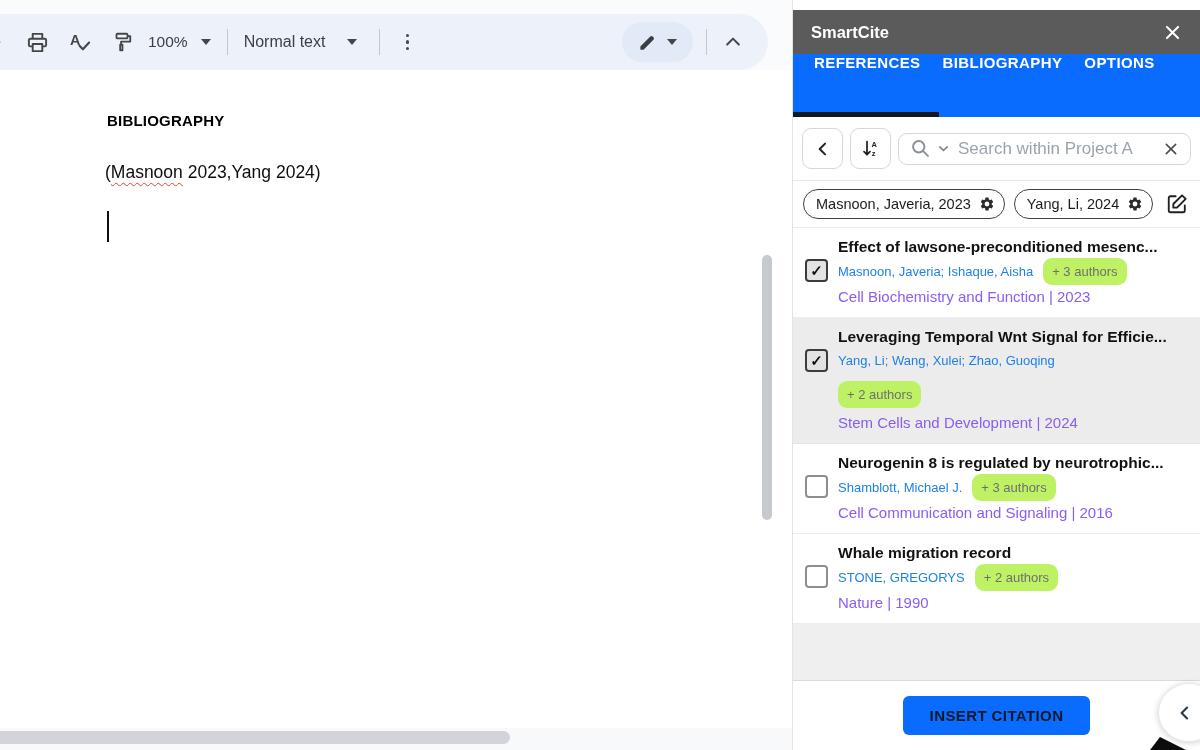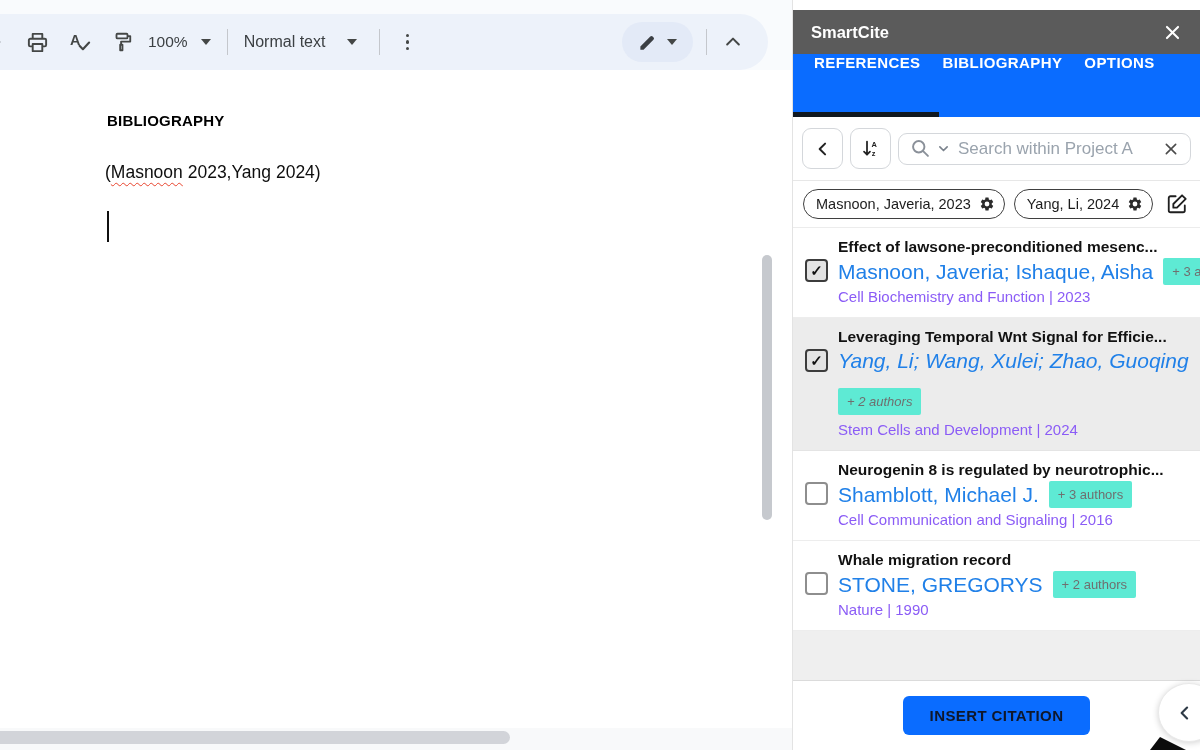--- a/index.html
+++ b/index.html
@@ -96,24 +96,24 @@
     margin-top:23px;flex:none;position:relative;box-sizing:content-box;
   }
   .ref-item.checked .ref-check{border-color:#3c3c3c;background:#e3e3e3;}
   .ref-item.checked .ref-check::after{
     content:"✓";position:absolute;inset:0;display:flex;align-items:center;justify-content:center;
     font-size:15px;font-weight:bold;color:#101010;
   }
   .ref-body{min-width:0;}
   .ref-title{font-weight:bold;font-size:15.5px;color:#121212;line-height:22px;white-space:nowrap;overflow:hidden;}
   .ref-authors{display:flex;align-items:center;gap:10px;line-height:22px;}
-  .ref-authors.stacked{flex-direction:column;align-items:flex-start;gap:16px;padding:2px 0 3px;font-style:italic;}
-  .ref-authors-text{color:var(--link);font-size:21px;white-space:nowrap;}
+  .ref-authors.stacked{flex-direction:column;align-items:flex-start;gap:9px;padding:2px 0 3px;}
+  .ref-authors-text{color:var(--link);font-size:13px;white-space:nowrap;}
   .ref-badge{
-    background:#5eead4;color:#6f6f6f;font-size:13px;padding:2.5px 9px;border-radius:2px;
+    background:#bef264;color:#6f6f6f;font-size:13px;padding:2.5px 9px;border-radius:9px;
     white-space:nowrap;flex:none;
   }
   .ref-source{color:#8b5cf6;font-size:15px;line-height:23px;white-space:nowrap;}
 
   .sc-footer{
     position:absolute;left:0;right:0;bottom:0;height:69px;background:#fff;border-top:1px solid #dbdbdb;
     display:flex;align-items:center;justify-content:center;
   }
   .insert-btn{
     background:var(--accent);color:#0f172a;font-weight:bold;font-size:15px;letter-spacing:.4px;

